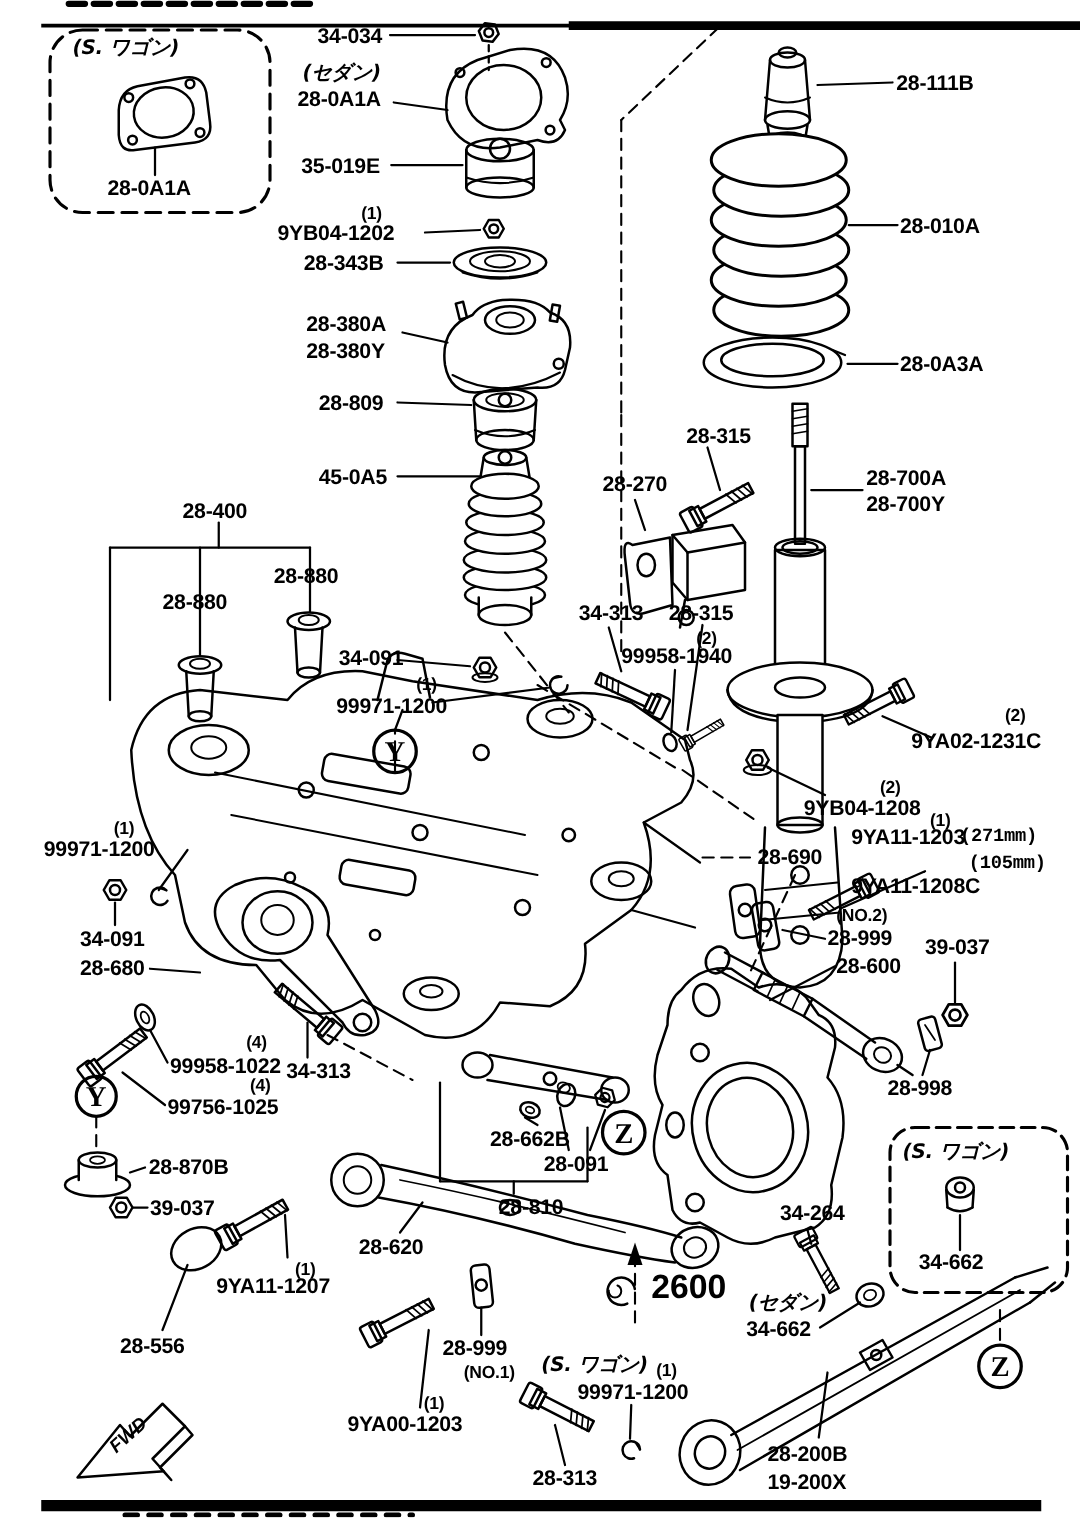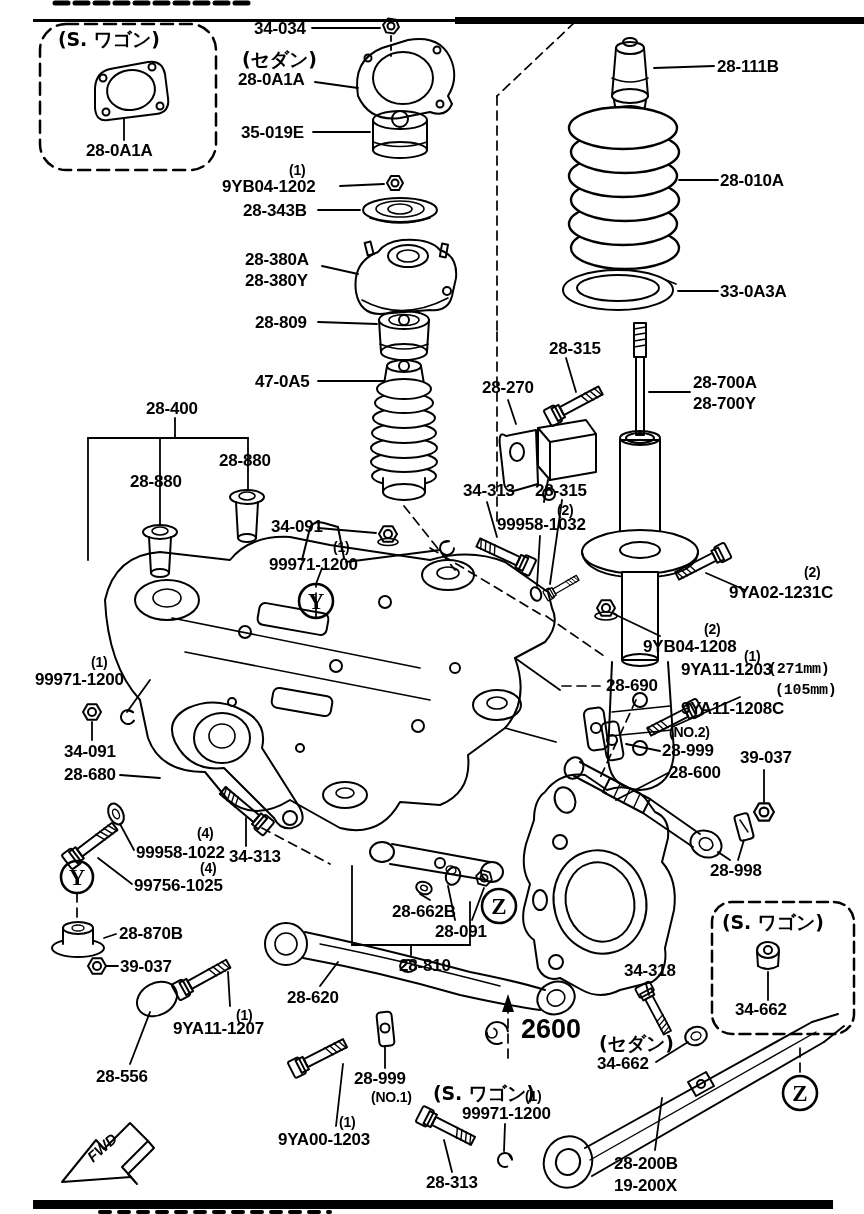--- a/index.html
+++ b/index.html
@@ -1,21 +1,21 @@
 <!DOCTYPE html>
 <html><head>
 <meta charset="utf-8">
 <style>
   html,body{margin:0;padding:0;background:#fff;}
   #stage{position:relative;width:864px;height:1214px;background:#fff;overflow:hidden;
          font-family:"Liberation Sans",sans-serif;color:#000;}
   #art{position:absolute;left:0;top:0;}
   .lbl{position:absolute;font-weight:700;font-size:17px;line-height:1.05;white-space:nowrap;
        letter-spacing:-0.2px;}
-  .jp{font-size:19px;font-family:"DejaVu Sans",sans-serif;}
+  .jp{font-size:16px;font-family:"DejaVu Sans",sans-serif;font-style:italic;}
   .qty{font-size:14px;}
   .mm{font-size:15px;font-family:Liberation Mono, monospace;}
   .big{font-size:27px;letter-spacing:0;}
   svg{shape-rendering:geometricPrecision;}
 </style>
 </head>
 <body>
 
 <div id="stage">
 
@@ -460,38 +460,38 @@
   <div class="lbl" style="left:254px;top:20px">34-034</div>
   <div class="lbl jp" style="left:242px;top:50px">(セダン)</div>
   <div class="lbl" style="left:238px;top:71px">28-0A1A</div>
   <div class="lbl" style="left:241px;top:124px">35-019E</div>
   <div class="lbl qty" style="left:289px;top:163px">(1)</div>
   <div class="lbl" style="left:222px;top:178px">9YB04-1202</div>
   <div class="lbl" style="left:243px;top:202px">28-343B</div>
   <div class="lbl" style="left:245px;top:251px">28-380A</div>
   <div class="lbl" style="left:245px;top:272px">28-380Y</div>
   <div class="lbl" style="left:255px;top:314px">28-809</div>
-  <div class="lbl" style="left:255px;top:373px">47-0A5</div>
+  <div class="lbl" style="left:255px;top:373px">45-0A5</div>
   <div class="lbl" style="left:717px;top:58px">28-111B</div>
   <div class="lbl" style="left:720px;top:172px">28-010A</div>
-  <div class="lbl" style="left:720px;top:283px">33-0A3A</div>
+  <div class="lbl" style="left:720px;top:283px">28-0A3A</div>
   <div class="lbl" style="left:549px;top:340px">28-315</div>
   <div class="lbl" style="left:482px;top:379px">28-270</div>
   <div class="lbl" style="left:693px;top:374px">28-700A</div>
   <div class="lbl" style="left:693px;top:395px">28-700Y</div>
   <div class="lbl" style="left:146px;top:400px">28-400</div>
   <div class="lbl" style="left:219px;top:452px">28-880</div>
   <div class="lbl" style="left:130px;top:473px">28-880</div>
   <div class="lbl" style="left:271px;top:518px">34-091</div>
   <div class="lbl qty" style="left:333px;top:540px">(1)</div>
   <div class="lbl" style="left:269px;top:556px">99971-1200</div>
   <div class="lbl" style="left:463px;top:482px">34-313</div>
   <div class="lbl" style="left:535px;top:482px">28-315</div>
   <div class="lbl qty" style="left:557px;top:503px">(2)</div>
-  <div class="lbl" style="left:497px;top:516px">99958-1032</div>
+  <div class="lbl" style="left:497px;top:516px">99958-1940</div>
   <div class="lbl qty" style="left:804px;top:565px">(2)</div>
   <div class="lbl" style="left:729px;top:584px">9YA02-1231C</div>
   <div class="lbl qty" style="left:704px;top:622px">(2)</div>
   <div class="lbl" style="left:643px;top:638px">9YB04-1208</div>
   <div class="lbl" style="left:606px;top:677px">28-690</div>
   <div class="lbl qty" style="left:744px;top:649px">(1)</div>
   <div class="lbl" style="left:681px;top:661px">9YA11-1203</div>
   <div class="lbl mm" style="left:768px;top:662px">(271mm)</div>
   <div class="lbl" style="left:681px;top:700px">9YA11-1208C</div>
   <div class="lbl mm" style="left:775px;top:683px">(105mm)</div>
@@ -512,21 +512,21 @@
   <div class="lbl" style="left:119px;top:925px">28-870B</div>
   <div class="lbl" style="left:120px;top:958px">39-037</div>
   <div class="lbl" style="left:96px;top:1068px">28-556</div>
   <div class="lbl qty" style="left:236px;top:1008px">(1)</div>
   <div class="lbl" style="left:173px;top:1020px">9YA11-1207</div>
   <div class="lbl" style="left:287px;top:989px">28-620</div>
   <div class="lbl" style="left:392px;top:903px">28-662B</div>
   <div class="lbl" style="left:435px;top:923px">28-091</div>
   <div class="lbl" style="left:399px;top:957px">28-810</div>
   <div class="lbl big" style="left:521px;top:1015px">2600</div>
-  <div class="lbl" style="left:624px;top:962px">34-318</div>
+  <div class="lbl" style="left:624px;top:962px">34-264</div>
   <div class="lbl jp" style="left:599px;top:1034px">(セダン)</div>
   <div class="lbl" style="left:597px;top:1055px">34-662</div>
   <div class="lbl jp" style="left:433px;top:1084px">(S. ワゴン)</div>
   <div class="lbl qty" style="left:525px;top:1089px">(1)</div>
   <div class="lbl" style="left:462px;top:1105px">99971-1200</div>
   <div class="lbl" style="left:354px;top:1070px">28-999</div>
   <div class="lbl qty" style="left:371px;top:1090px">(NO.1)</div>
   <div class="lbl qty" style="left:339px;top:1115px">(1)</div>
   <div class="lbl" style="left:278px;top:1131px">9YA00-1203</div>
   <div class="lbl" style="left:426px;top:1174px">28-313</div>

